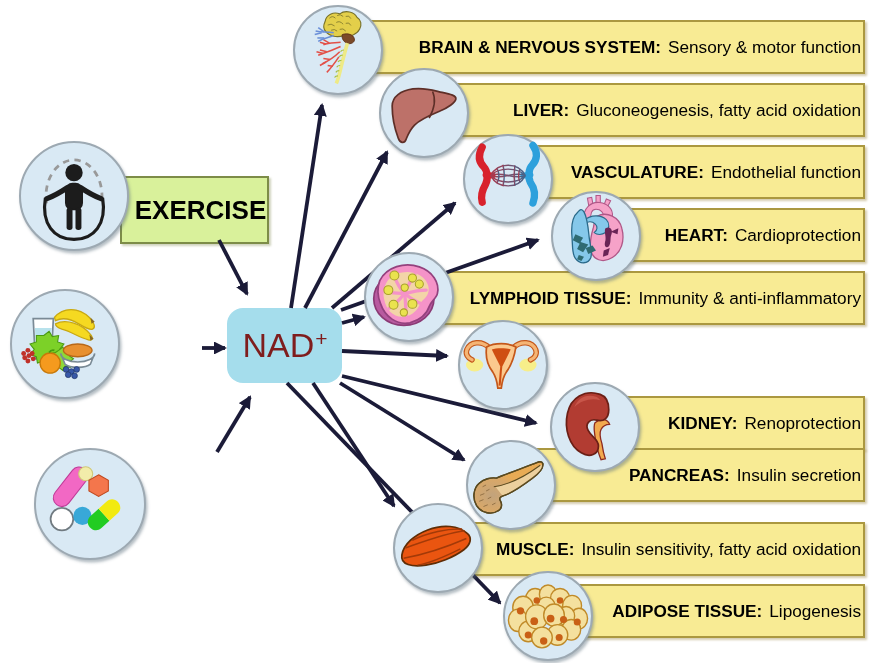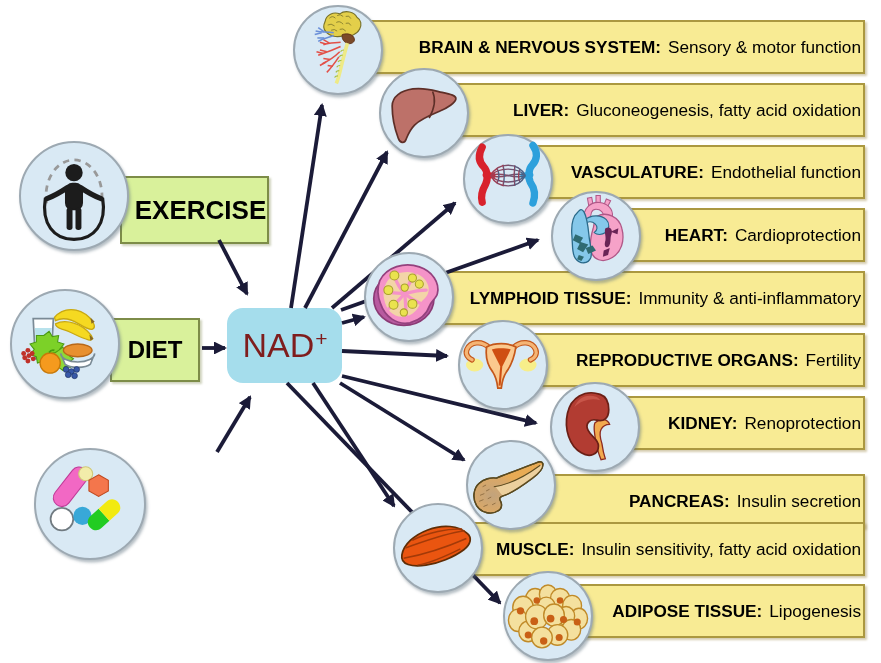--- a/index.html
+++ b/index.html
@@ -44,41 +44,35 @@
   </div>
   <div class="banner" style="left:528px;top:145px;width:337px;">
     <span class="banner-text"><span class="bold">VASCULATURE:</span><span class="desc">Endothelial function</span></span>
   </div>
   <div class="banner" style="left:616px;top:208px;width:249px;">
     <span class="banner-text"><span class="bold">HEART:</span><span class="desc">Cardioprotection</span></span>
   </div>
   <div class="banner" style="left:429px;top:271px;width:436px;">
     <span class="banner-text"><span class="bold">LYMPHOID TISSUE:</span><span class="desc">Immunity &amp; anti-inflammatory</span></span>
   </div>
-  <div class="banner" style="left:523px;top:333px;width:342px;">
-    <span class="banner-text"><span class="bold">REPRODUCTIVE ORGANS:</span><span class="desc">Fertility</span></span>
-  </div>
   <div class="banner" style="left:615px;top:396px;width:250px;">
     <span class="banner-text"><span class="bold">KIDNEY:</span><span class="desc">Renoprotection</span></span>
   </div>
-  <div class="banner" style="left:531px;top:474px;width:334px;justify-content:flex-end;">
+  <div class="banner" style="left:531px;top:448px;width:334px;justify-content:flex-end;">
     <span class="banner-text"><span class="bold">PANCREAS:</span><span class="desc">Insulin secretion</span></span>
   </div>
   <div class="banner" style="left:458px;top:522px;width:407px;">
     <span class="banner-text"><span class="bold">MUSCLE:</span><span class="desc">Insulin sensitivity, fatty acid oxidation</span></span>
   </div>
   <div class="banner" style="left:568px;top:584px;width:297px;">
     <span class="banner-text"><span class="bold">ADIPOSE TISSUE:</span><span class="desc">Lipogenesis</span></span>
   </div>
 
   <div class="factor-box" style="left:120px;top:176px;width:149px;height:68px;font-size:26px;padding-left:12px;">
     <span>EXERCISE</span>
-  </div>
-  <div class="factor-box" style="left:110px;top:318px;width:90px;height:64px;font-size:24px;">
-    <span>DIET</span>
   </div>
 
   <div class="nad-box">
     <span>NAD</span>
       <sup>+</sup>
   </div>
 
   <svg id="arrow-layer" width="881" height="663" viewBox="0 0 881 663">
     <defs>
       <marker id="ah" viewBox="0 0 10 10" refX="8.5" refY="5" markerWidth="3.4" markerHeight="3.4" orient="auto-start-reverse">

